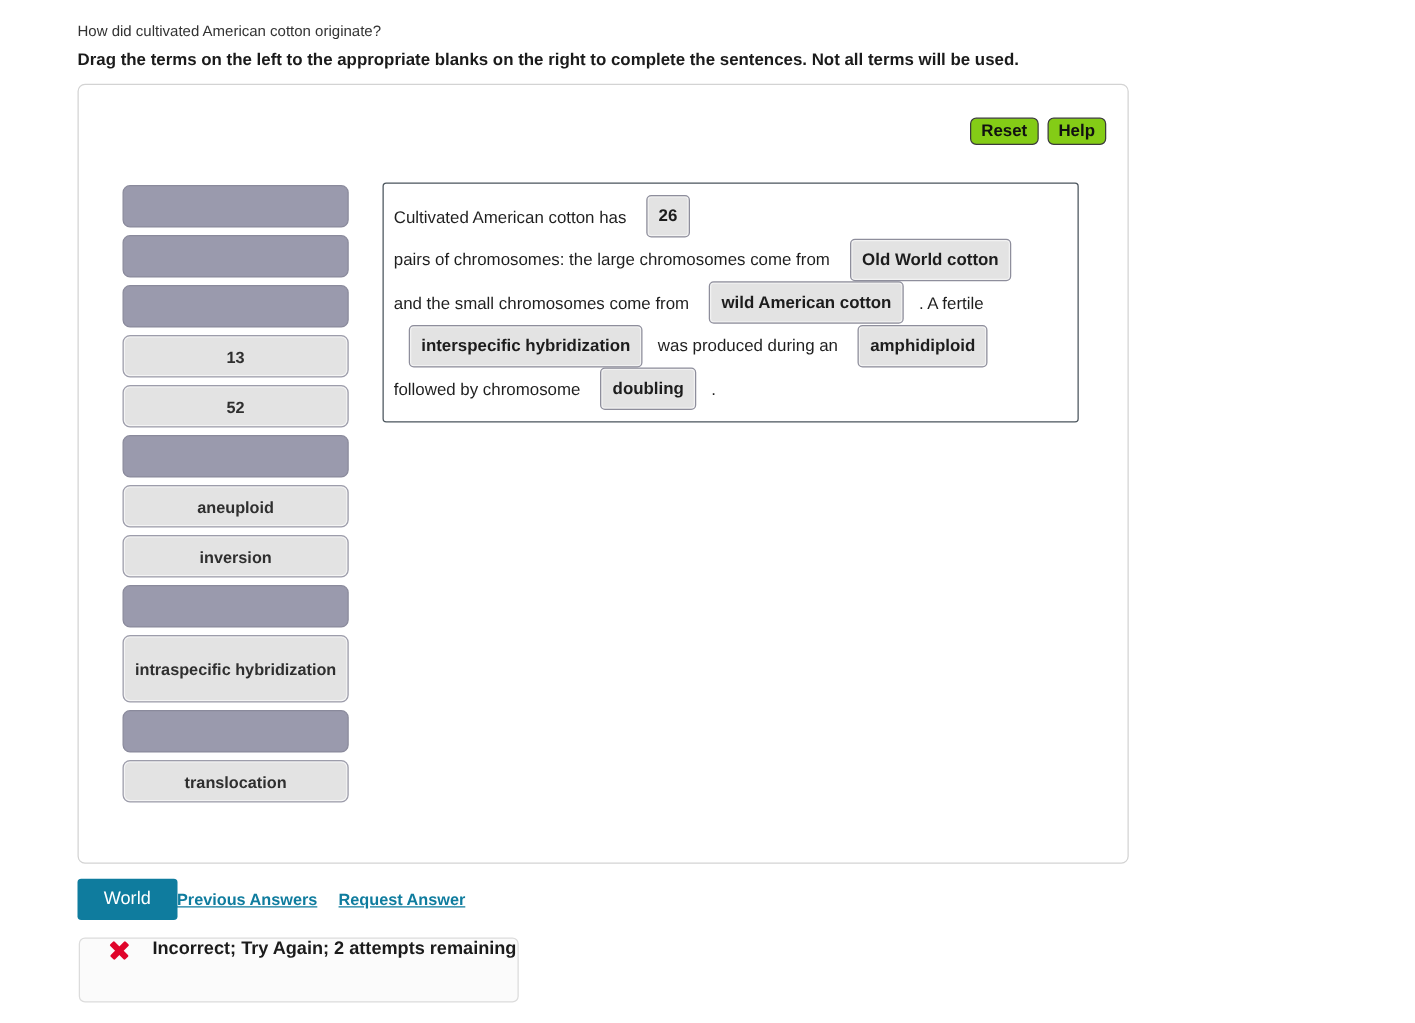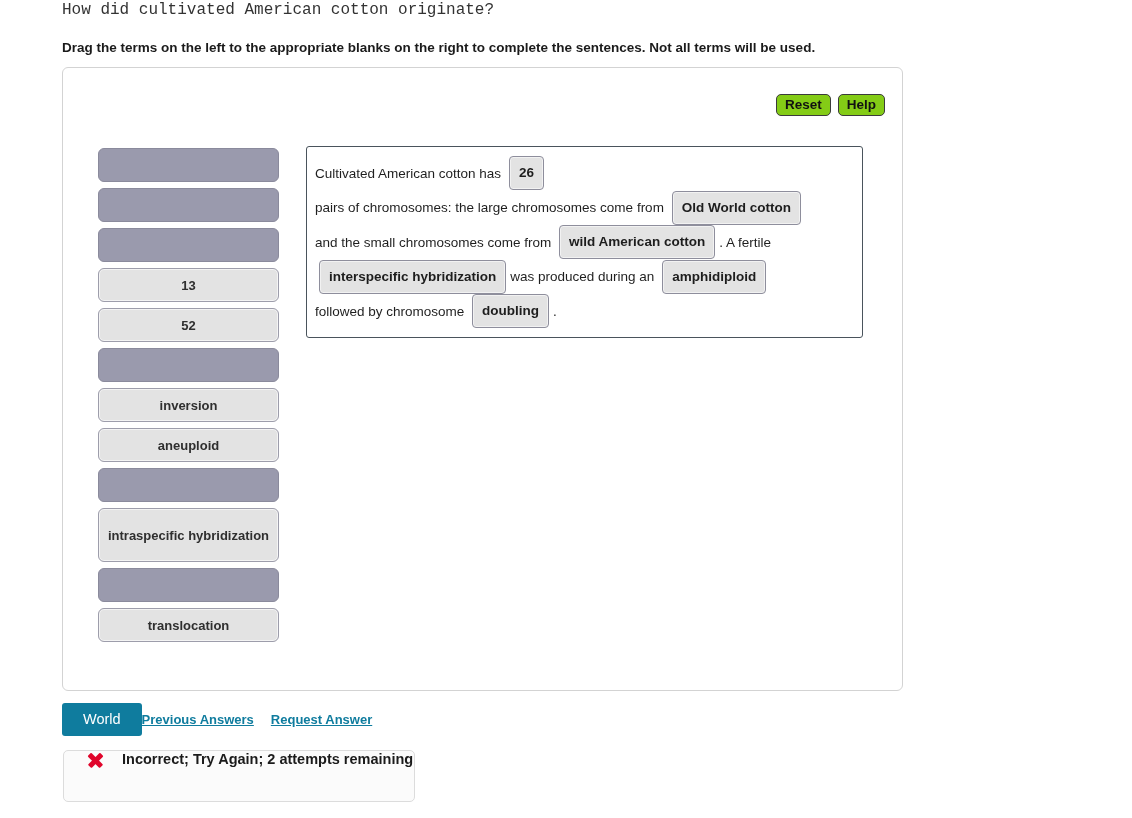--- a/index.html
+++ b/index.html
@@ -13,26 +13,25 @@
     font-family: "Liberation Sans", sans-serif;
     color: #222222;
     position: relative;
     overflow: hidden;
   }
 
   
   .question-prompt {
     position: absolute;
     left: 62px;
-    top: 1px;
-    font-size: 16px;
+    top: 16px;
+    font-size: 12px;
     color: #333333;
     line-height: 18px;
     white-space: nowrap;
-    font-family: Liberation Mono, monospace;
   }
   .instruction {
     position: absolute;
     left: 62px;
     top: 39px;
     font-size: 13.5px;
     font-weight: bold;
     color: #1b1b1b;
     line-height: 18px;
     white-space: nowrap;
@@ -136,21 +135,21 @@
     display: inline-block;
     background: #e3e3e3;
     border: 1px solid #8e8e9c;
     border-radius: 4px;
     box-shadow: inset 0 0 0 1px #f2f2f2;
     font-weight: bold;
     font-size: 13.5px;
     color: #1d1d1d;
     line-height: 16px;
     padding: 8px 9px;
-    margin: 0 4px;
+    margin: 0 12px;
     vertical-align: middle;
     position: relative;
     top: -1px;
     cursor: grab;
   }
 
   
   .submit-row {
     position: absolute;
     left: 62px;
@@ -240,24 +239,24 @@
       <div class="term empty"></div>
       <div class="term empty"></div>
       <div class="term filled">
         <span>13</span>
       </div>
       <div class="term filled">
         <span>52</span>
       </div>
       <div class="term empty"></div>
       <div class="term filled">
+        <span>aneuploid</span>
+      </div>
+      <div class="term filled">
         <span>inversion</span>
-      </div>
-      <div class="term filled">
-        <span>aneuploid</span>
       </div>
       <div class="term empty"></div>
       <div class="term filled two-line">
         <span>intraspecific hybridization</span>
       </div>
       <div class="term empty"></div>
       <div class="term filled">
         <span>translocation</span>
       </div>
     </div>

